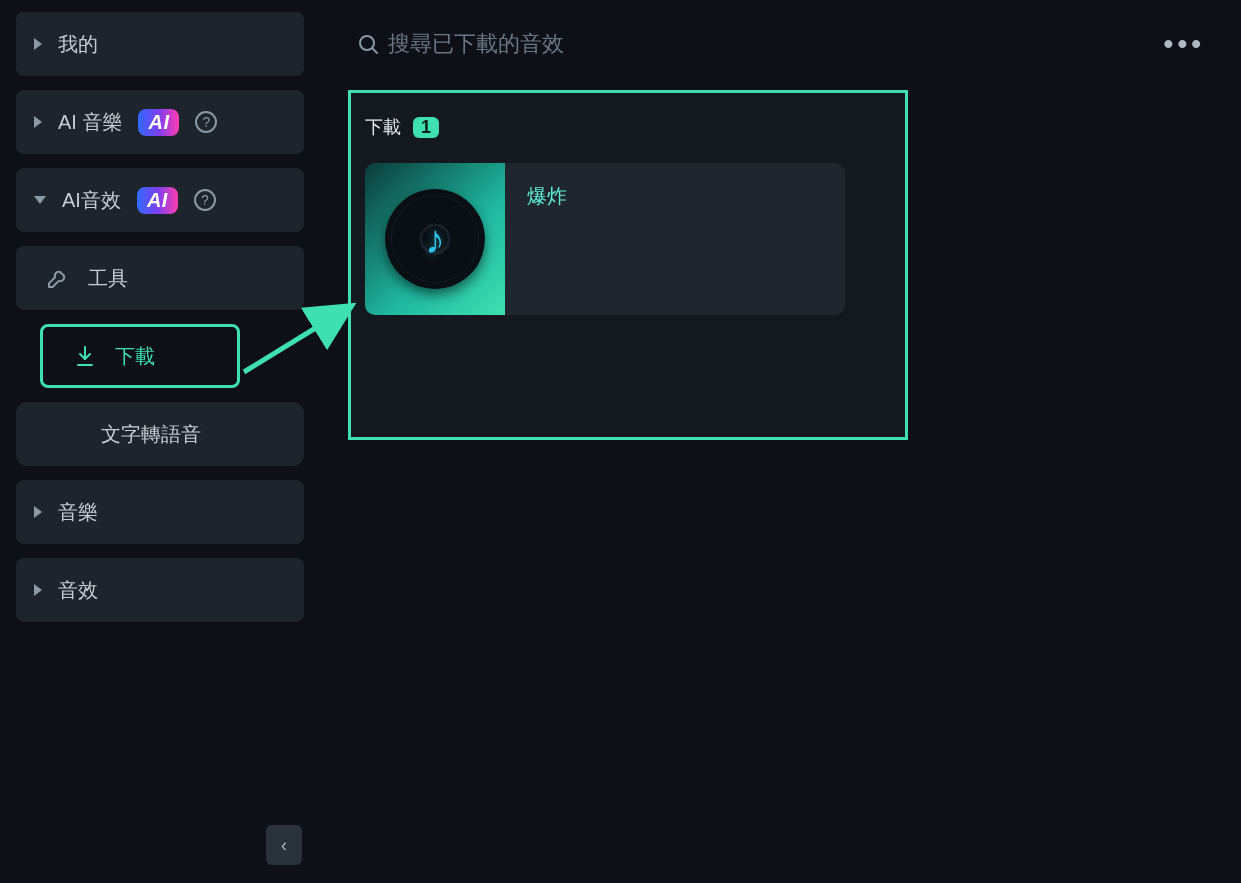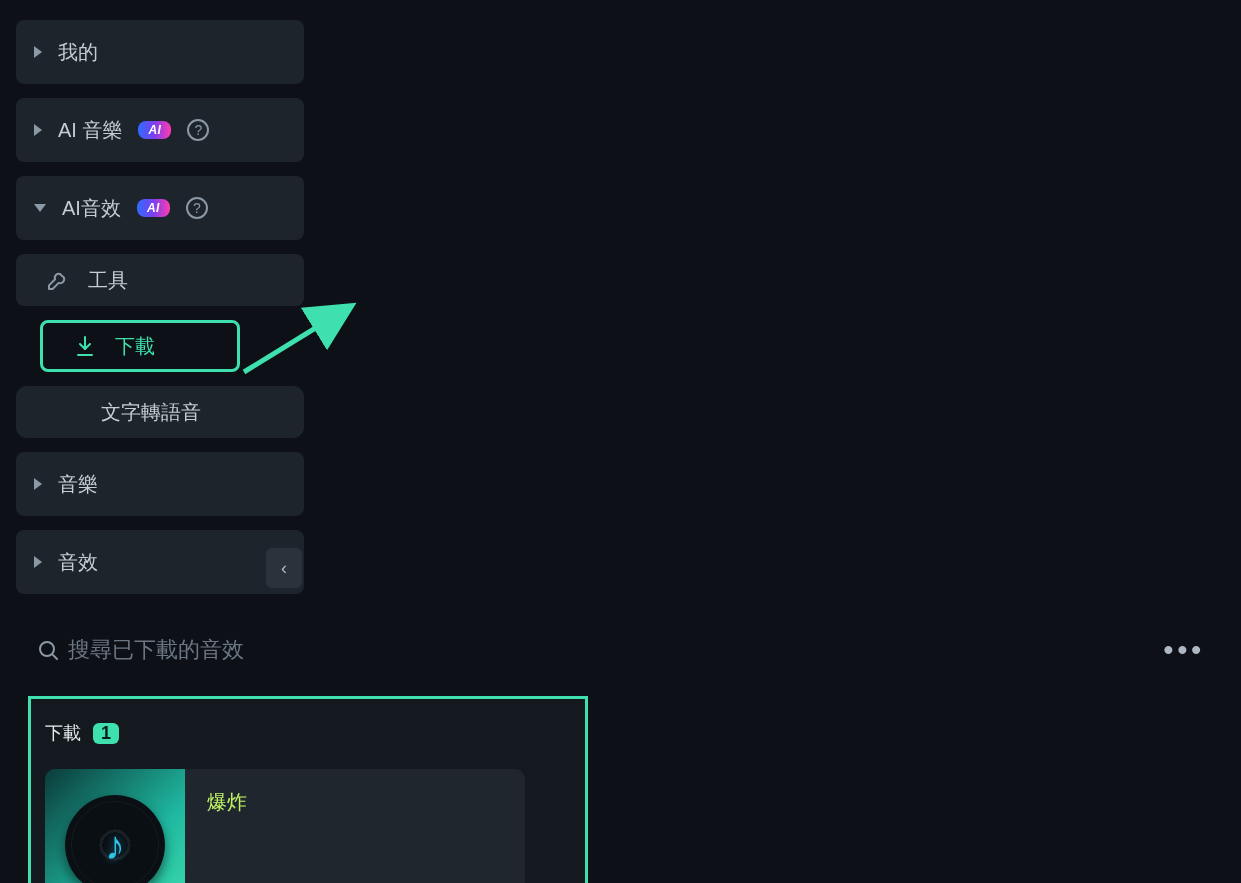--- a/index.html
+++ b/index.html
@@ -10,22 +10,20 @@
     font-family: "Microsoft JhengHei", "PingFang TC", sans-serif;
     color: #c9d1d9;
     overflow: hidden;
     position: relative;
   }
 
   .app {
     display: flex;
     width: 100%;
     height: 100%;
-    padding-top: 8px;
-    flex-direction: column;
   }
 
   
   .sidebar {
     width: 320px;
     padding: 12px 16px;
     display: flex;
     flex-direction: column;
     gap: 14px;
     position: relative;
@@ -39,21 +37,21 @@
     align-items: center;
     padding: 0 18px;
     gap: 16px;
     font-size: 20px;
     color: #c5ccd3;
     cursor: pointer;
     position: relative;
   }
   .side-item.sub {
     background: #1e242b;
-    height: 52px;
+    height: 64px;
     padding-left: 30px;
     gap: 18px;
   }
   .side-item.sub.plain {
     justify-content: center;
     padding-left: 0;
     border-radius: 11px;
   }
   .side-item.sub.highlight {
     background: transparent;
@@ -72,21 +70,21 @@
   .caret.down {
     border-left: 6px solid transparent;
     border-right: 6px solid transparent;
     border-top: 8px solid #8b98a5;
     border-bottom: none;
   }
 
   .ai-badge {
     background: linear-gradient(90deg,#2f6bff 0%,#7c3ef0 50%,#ff3db0 100%);
     border-radius: 8px;
-    font-size: 12px;
+    font-size: 20px;
     font-weight: 700;
     font-style: italic;
     color: #fff;
     padding: 2px 10px;
     letter-spacing: 0.5px;
   }
 
   .help-circle {
     width: 22px; height: 22px;
     border: 2px solid #8b98a5;
@@ -226,21 +224,21 @@
     font-size: 40px;
     text-shadow: 0 0 10px rgba(47,193,232,.6);
     line-height: 1;
   }
   .card-info {
     flex: 1;
     padding: 20px 22px;
     display: flex;
     flex-direction: column;
     justify-content: space-between;
-    color: #bef264;
+    color: #5eead4;
     font-size: 20px;
   }
 
   
   .arrow {
     position: absolute;
     left: 238px;
     top: 298px;
     width: 120px;
     height: 80px;

